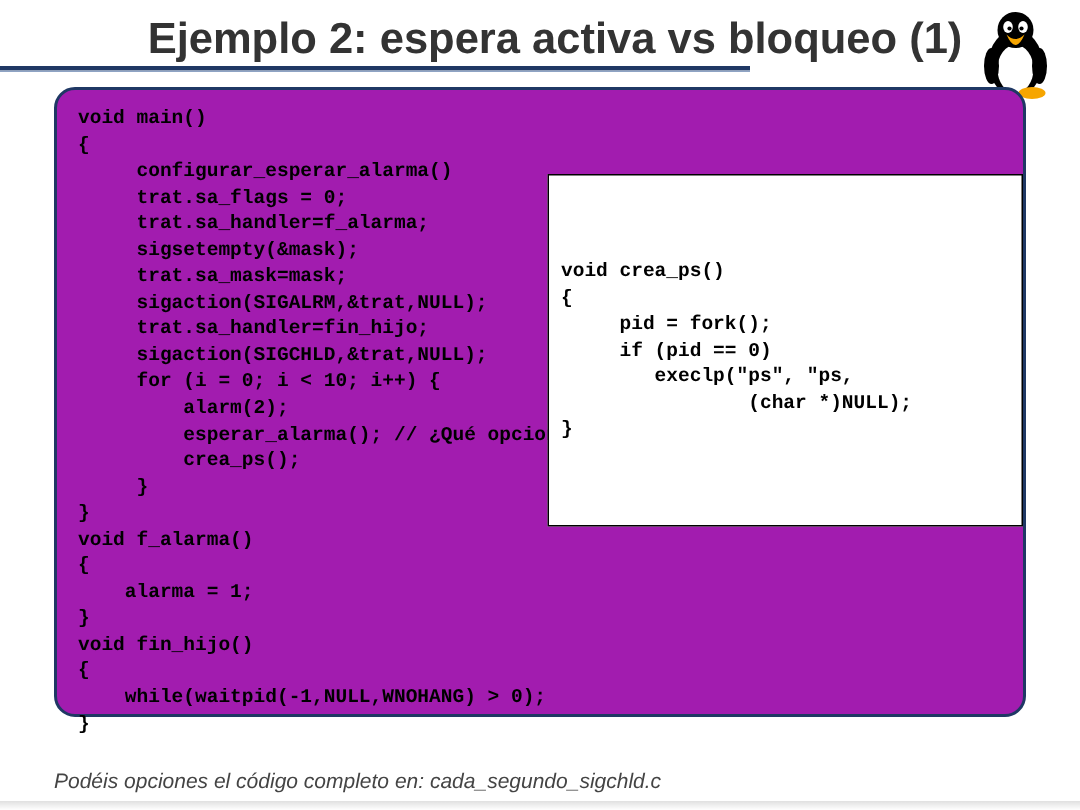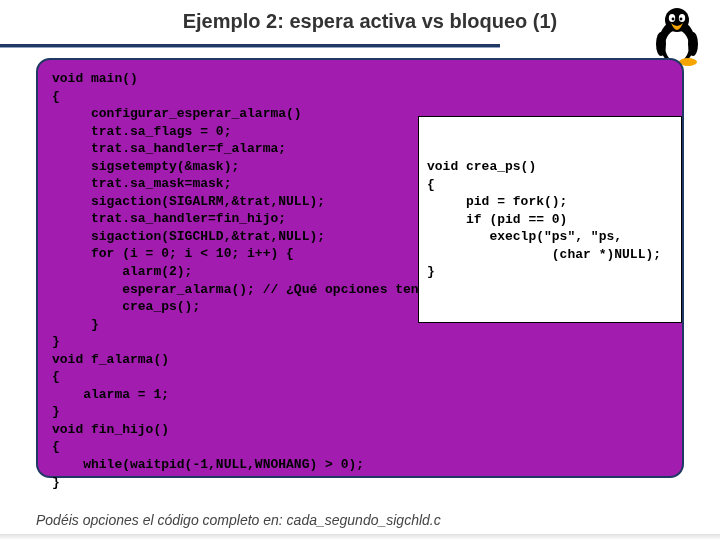--- a/index.html
+++ b/index.html
@@ -26,21 +26,21 @@
     width: 500px;
     height: 0;
     border-top: 3px solid #1f3864;
     border-bottom: 1px solid #8ea3c4;
   }
   .title {
     position: absolute;
     top: 10px;
     left: 90px;
     right: 70px;
-    font-size: 20px;
+    font-size: 29px;
     font-weight: bold;
     color: #333;
     text-align: center;
     font-family: Arial, Helvetica, sans-serif;
   }
   .tux {
     position: absolute;
     top: 4px;
     right: 16px;
     width: 54px;
@@ -63,24 +63,24 @@
     line-height: 1.35;
     white-space: pre;
     color: #000;
     font-weight: bold;
     position: relative;
   }
   .inset {
     position: absolute;
     right: 38px;
     top: 116px;
-    width: 264px;
+    width: 317px;
     background: #fff;
     border: 1.5px solid #000;
-    padding: 6px 8px;
+    padding: 20px 8px;
     font-family: "Courier New", Courier, monospace;
     font-size: 13px;
     font-weight: bold;
     line-height: 1.35;
     white-space: pre;
   }
   .footer {
     position: absolute;
     bottom: 12px;
     left: 36px;

